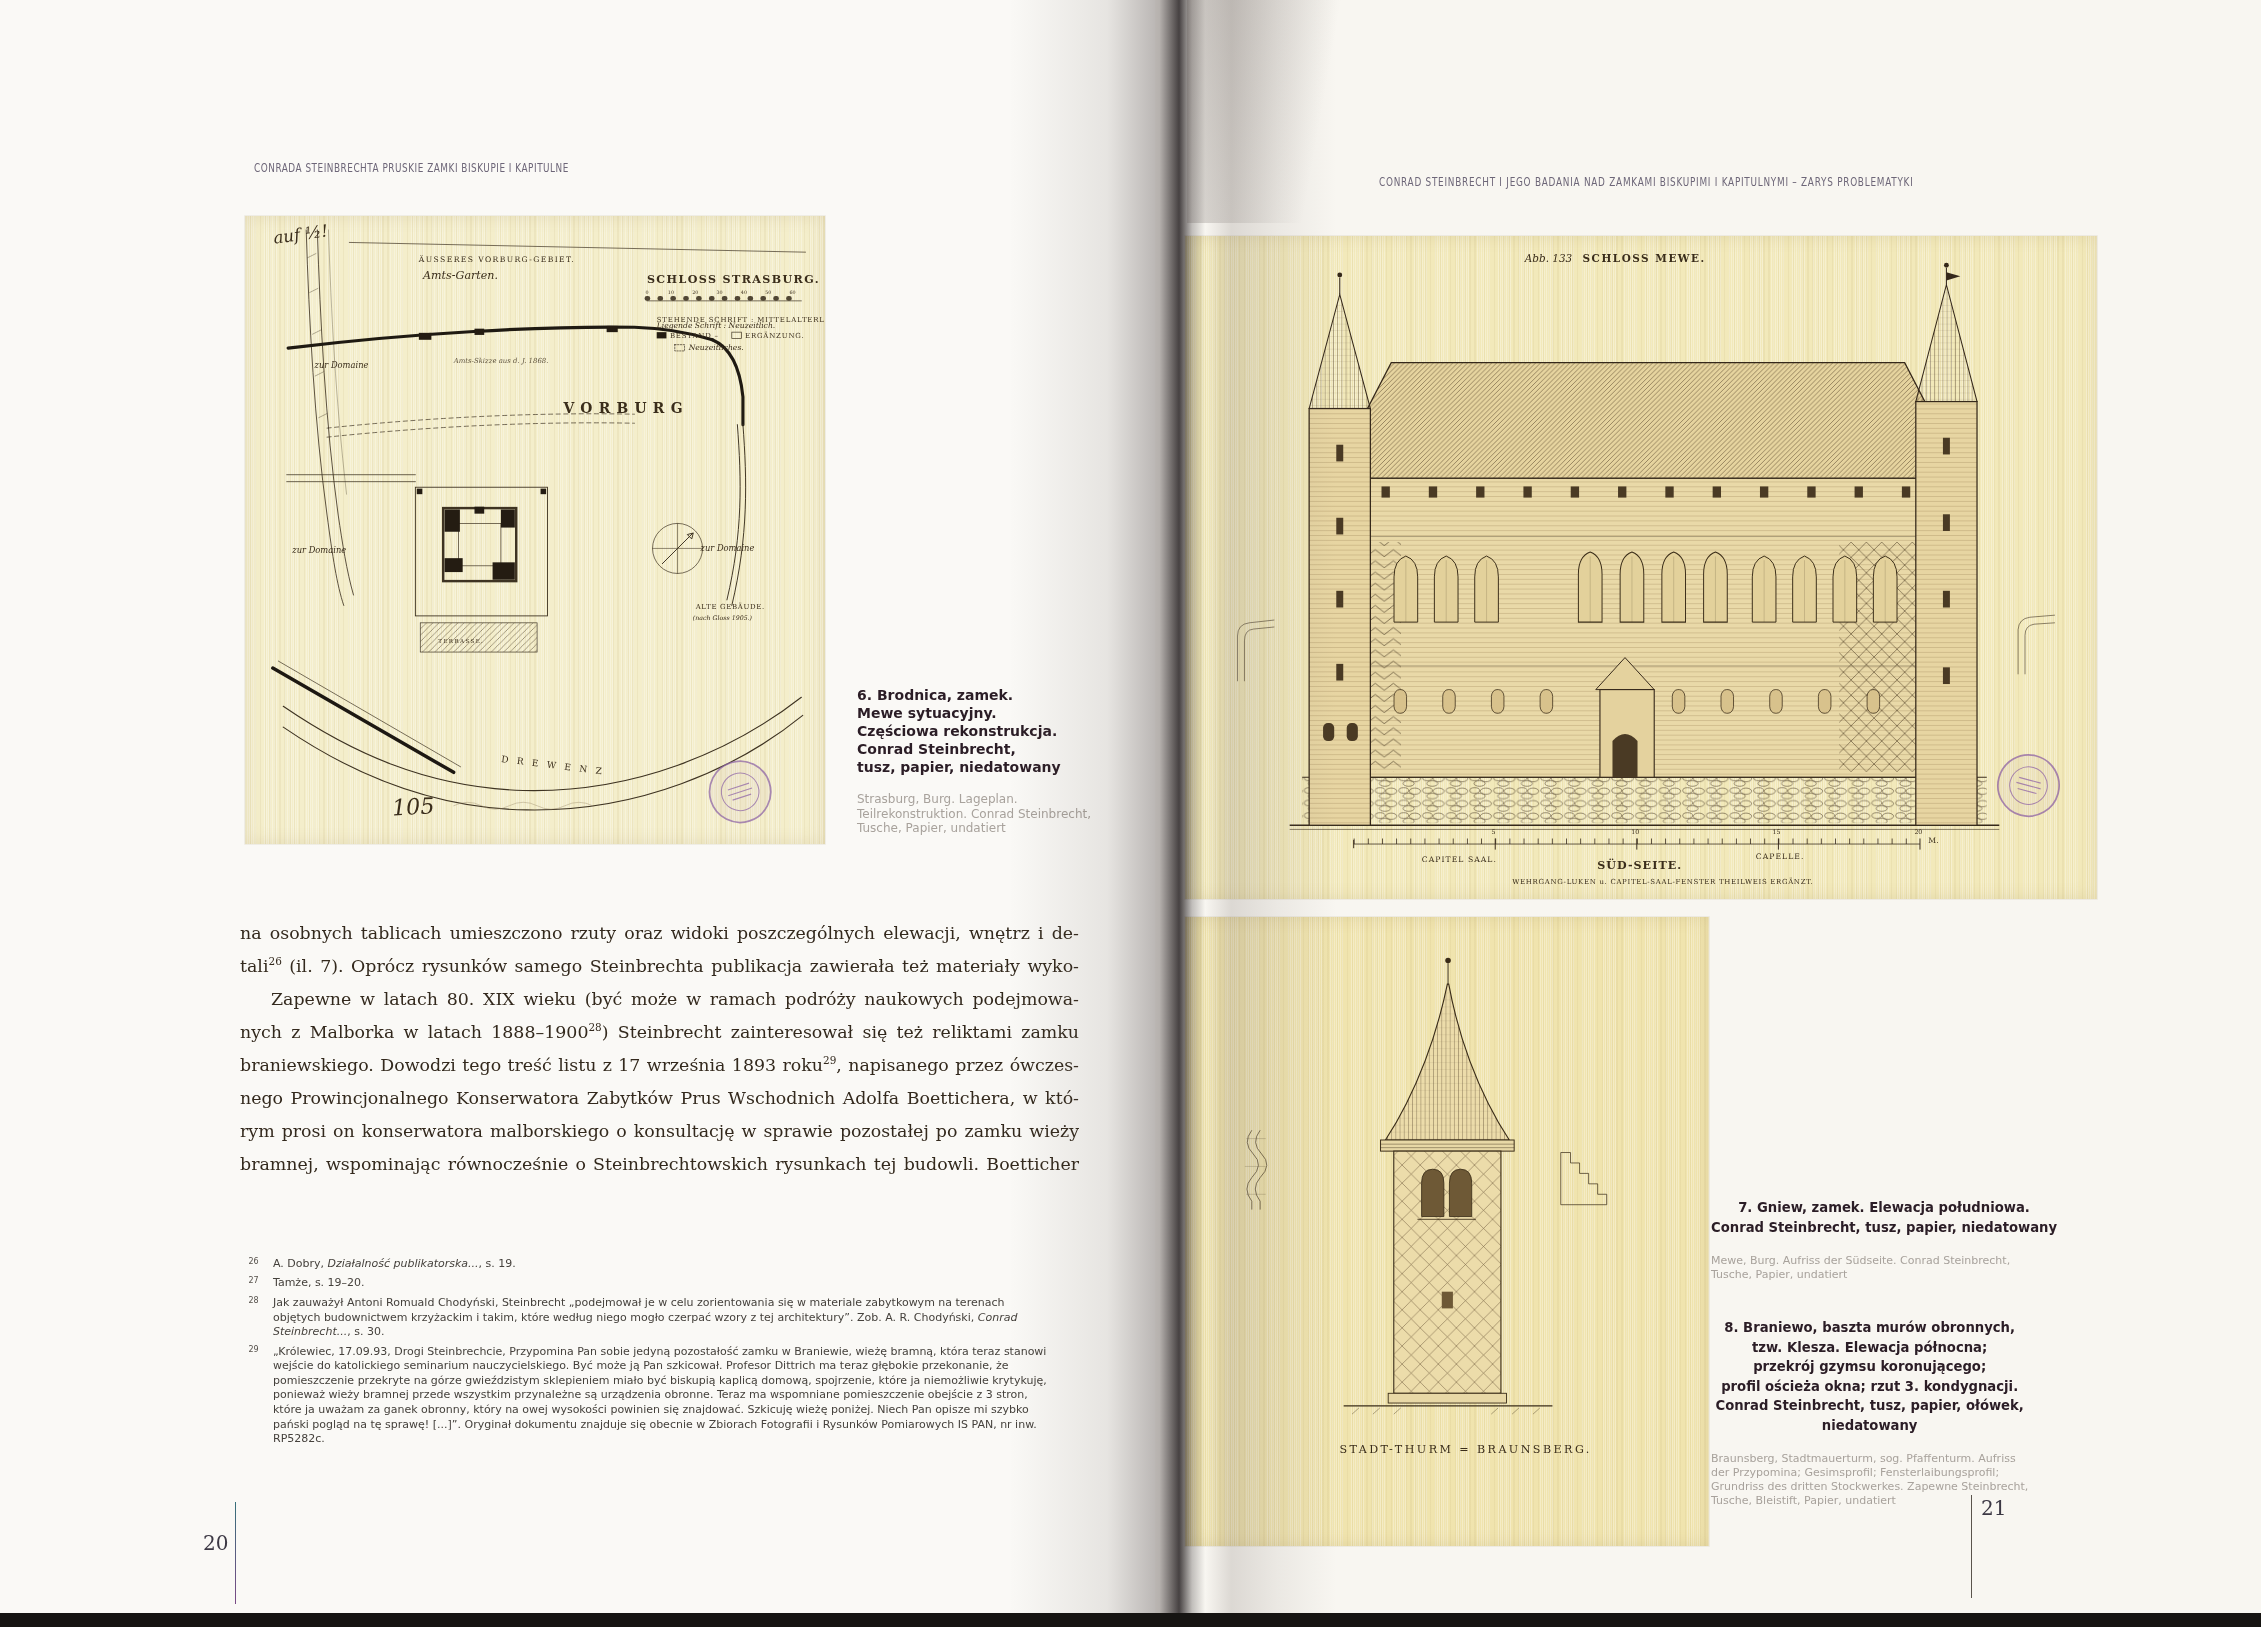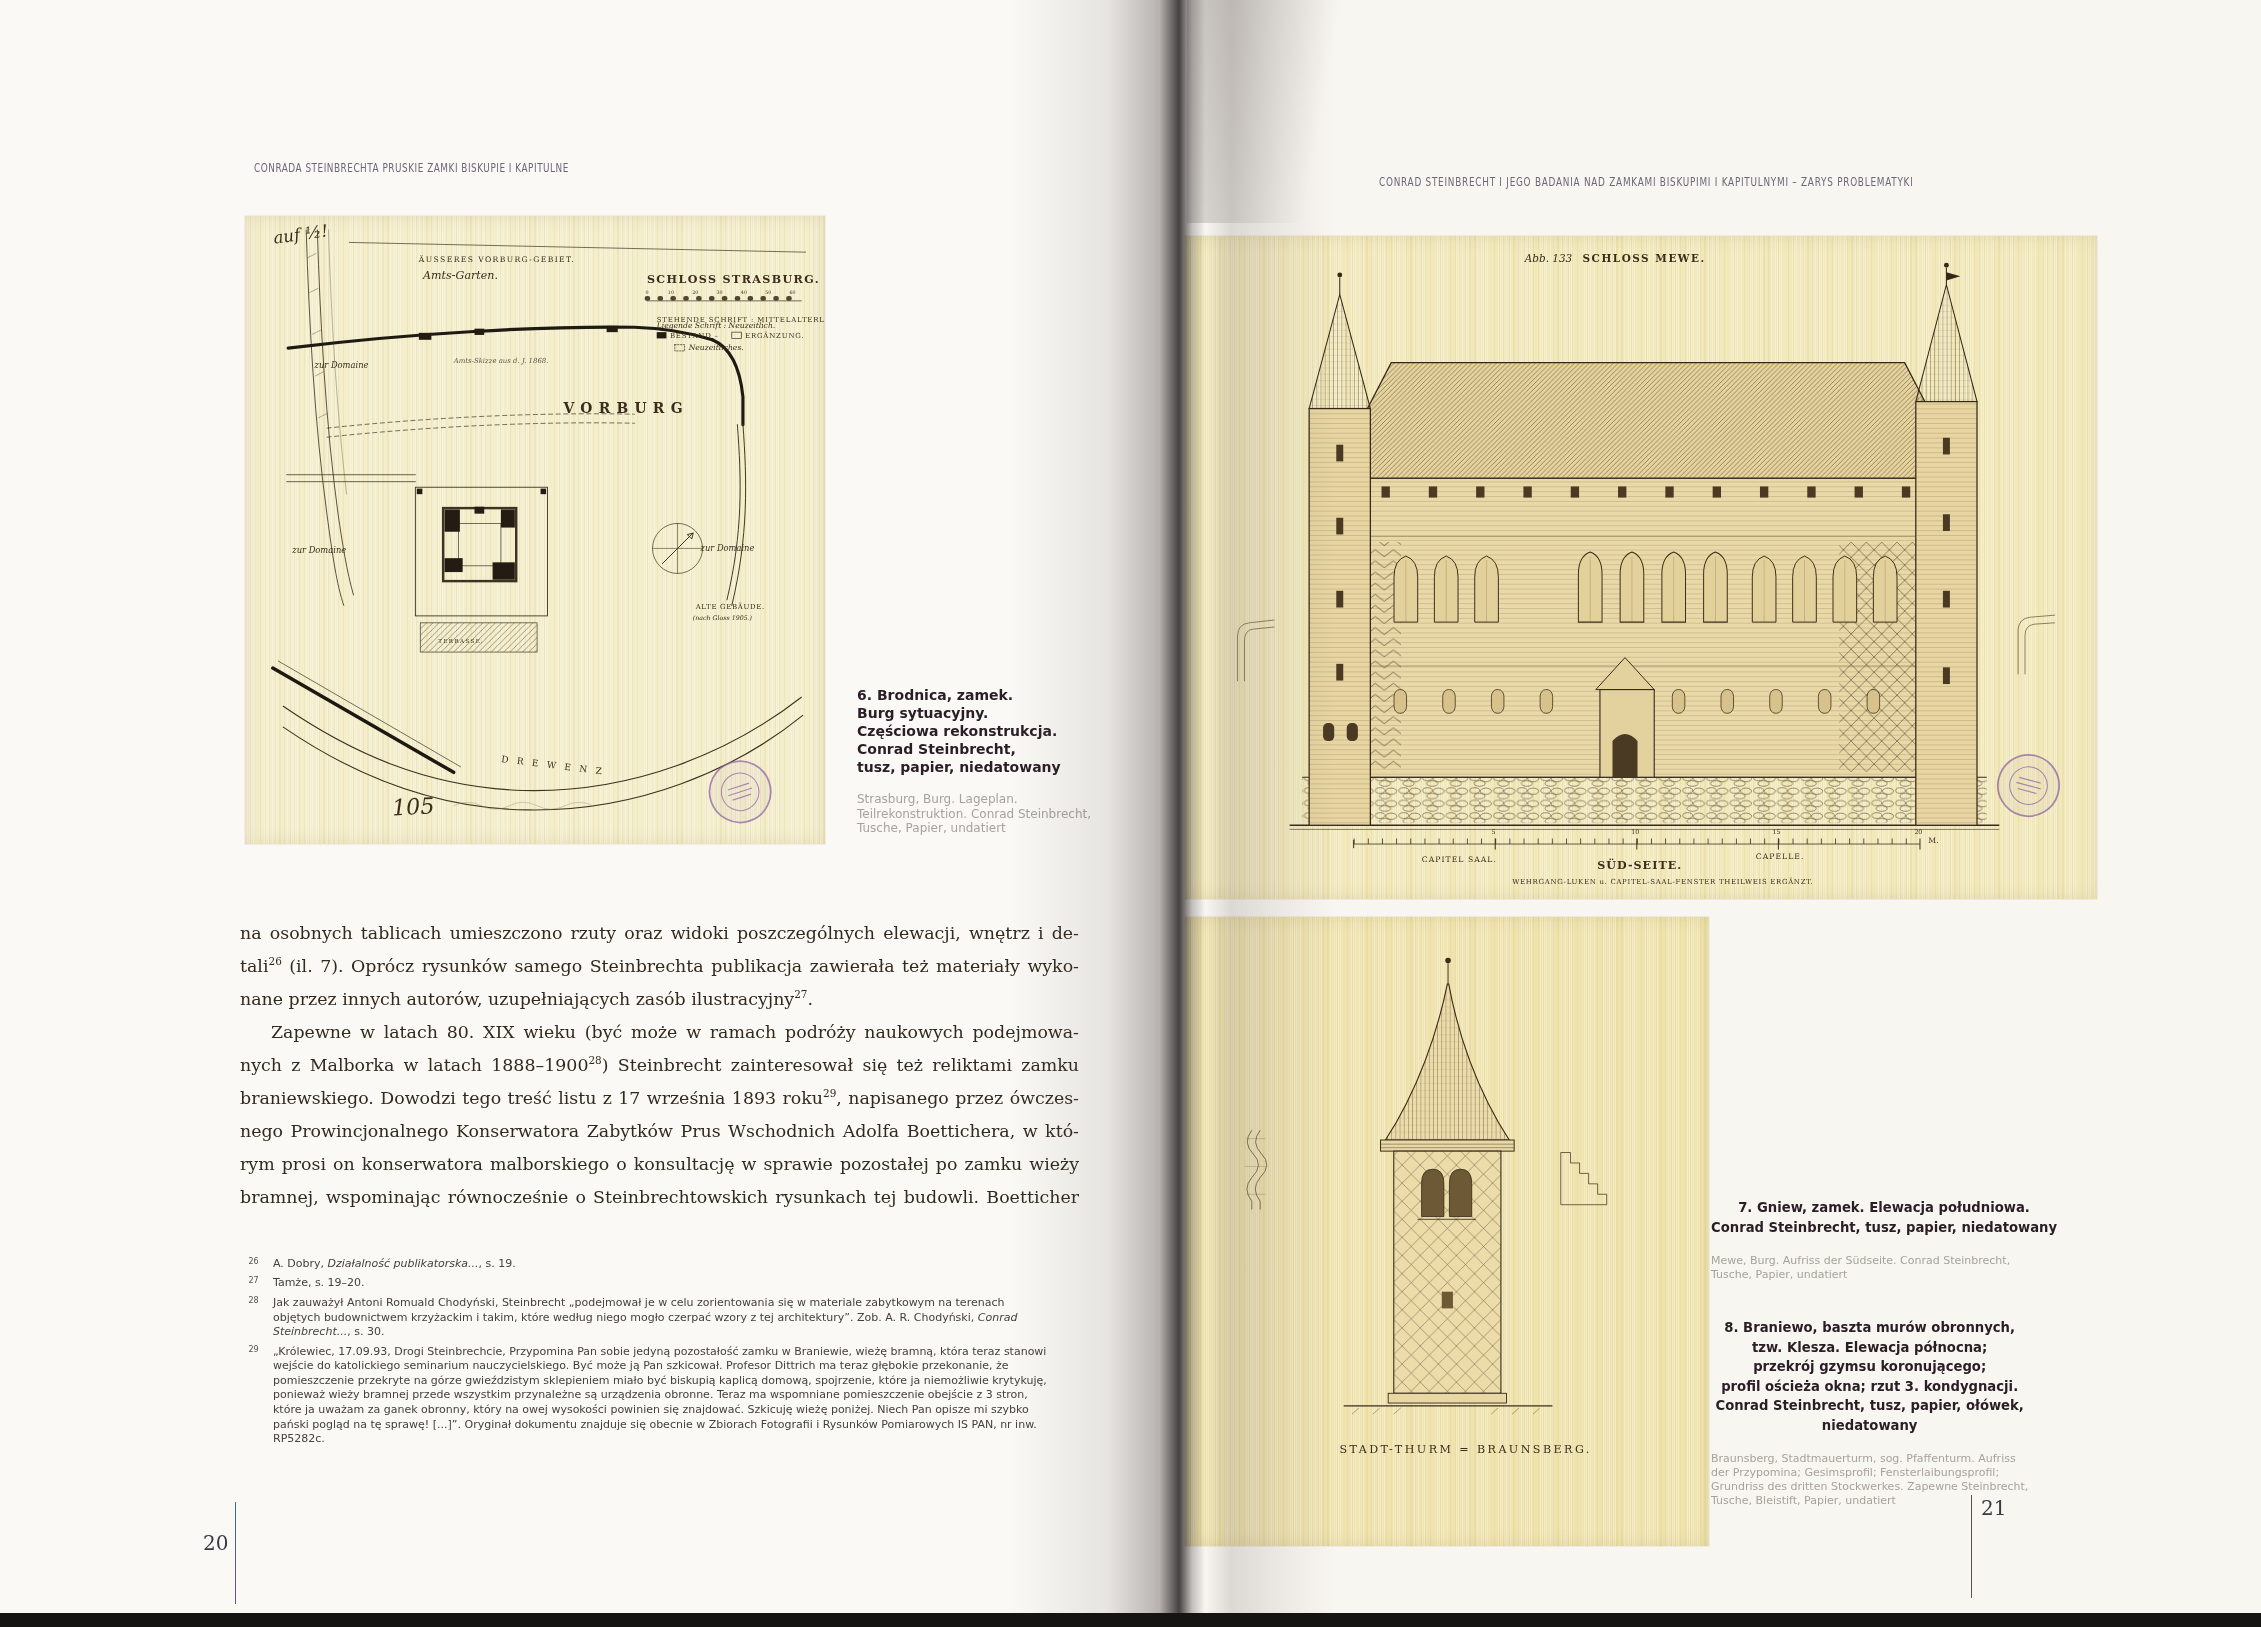--- a/index.html
+++ b/index.html
@@ -172,36 +172,35 @@
     <text x="644" y="581" font-size="9" font-style="italic">(nach Gloss 1905.)</text>
     <text x="278" y="614" font-size="8" letter-spacing="2">TERRASSE.</text>
     <text x="368" y="795" font-size="13" letter-spacing="4" transform="rotate(7 450 790)">D R E W E N Z</text>
     <text x="212" y="862" font-size="32" font-style="italic" fill="#8a6b33" transform="rotate(-3 212 862)">105</text>
   </svg>
   </div>
 
   <div class="cap" style="left:857px;top:686px;">
     <div class="cap-bold">
         <div>6. Brodnica, zamek.</div>
-        <div>Burg sytuacyjny.</div>
+        <div>Mewe sytuacyjny.</div>
         <div>Częściowa rekonstrukcja.</div>
         <div>Conrad Steinbrecht,</div>
         <div>tusz, papier, niedatowany</div>
       </div>
     <div class="cap-gray">
         <div>Strasburg, Burg. Lageplan.</div>
         <div>Teilrekonstruktion. Conrad Steinbrecht,</div>
         <div>Tusche, Papier, undatiert</div>
       </div>
   </div>
 
   <div class="body-text">
       <div class="bl just">na osobnych tablicach umieszczono rzuty oraz widoki poszczególnych elewacji, wnętrz i de-</div>
       <div class="bl just">tali<sup>26</sup> (il. 7). Oprócz rysunków samego Steinbrechta publikacja zawierała też materiały wyko-</div>
-      <div class="bl">nane przez innych autorów, uzupełniających zasób ilustracyjny<sup>27</sup>.</div>
       <div class="bl just ind">Zapewne w latach 80. XIX wieku (być może w ramach podróży naukowych podejmowa-</div>
       <div class="bl just">nych z Malborka w latach 1888–1900<sup>28</sup>) Steinbrecht zainteresował się też reliktami zamku</div>
       <div class="bl just">braniewskiego. Dowodzi tego treść listu z 17 września 1893 roku<sup>29</sup>, napisanego przez ówczes-</div>
       <div class="bl just">nego Prowincjonalnego Konserwatora Zabytków Prus Wschodnich Adolfa Boettichera, w któ-</div>
       <div class="bl just">rym prosi on konserwatora malborskiego o konsultację w sprawie pozostałej po zamku wieży</div>
       <div class="bl just">bramnej, wspominając równocześnie o Steinbrechtowskich rysunkach tej budowli. Boetticher</div>
     </div>
 
   <div class="footnotes">
       <div class="fn"><span class="fn-num">26</span>A. Dobry, <i>Działalność publikatorska...</i>, s. 19.</div>

